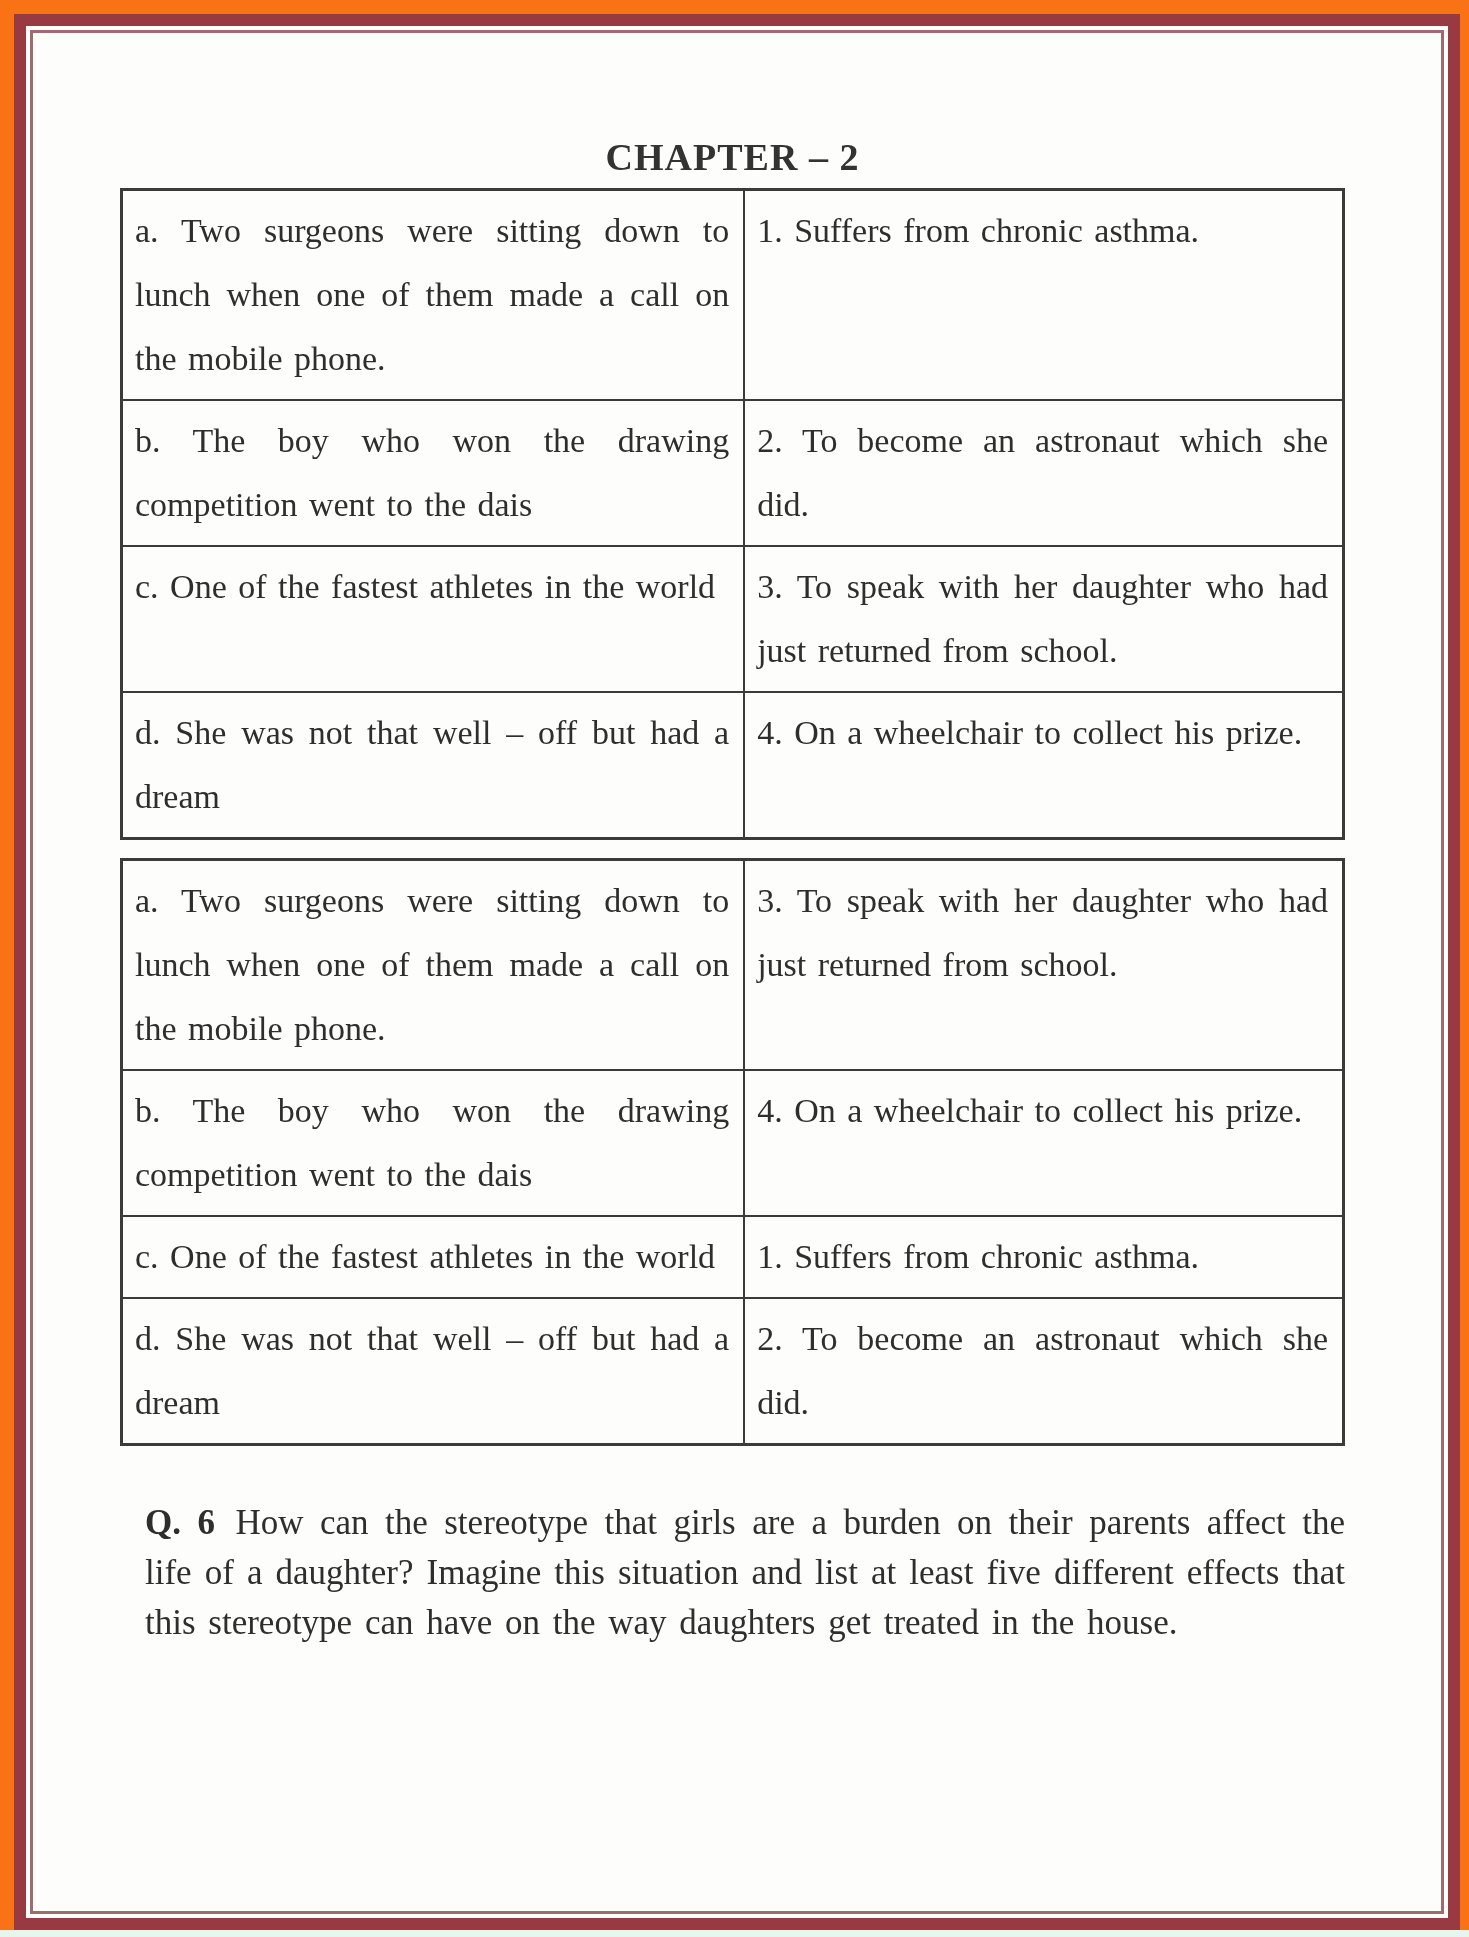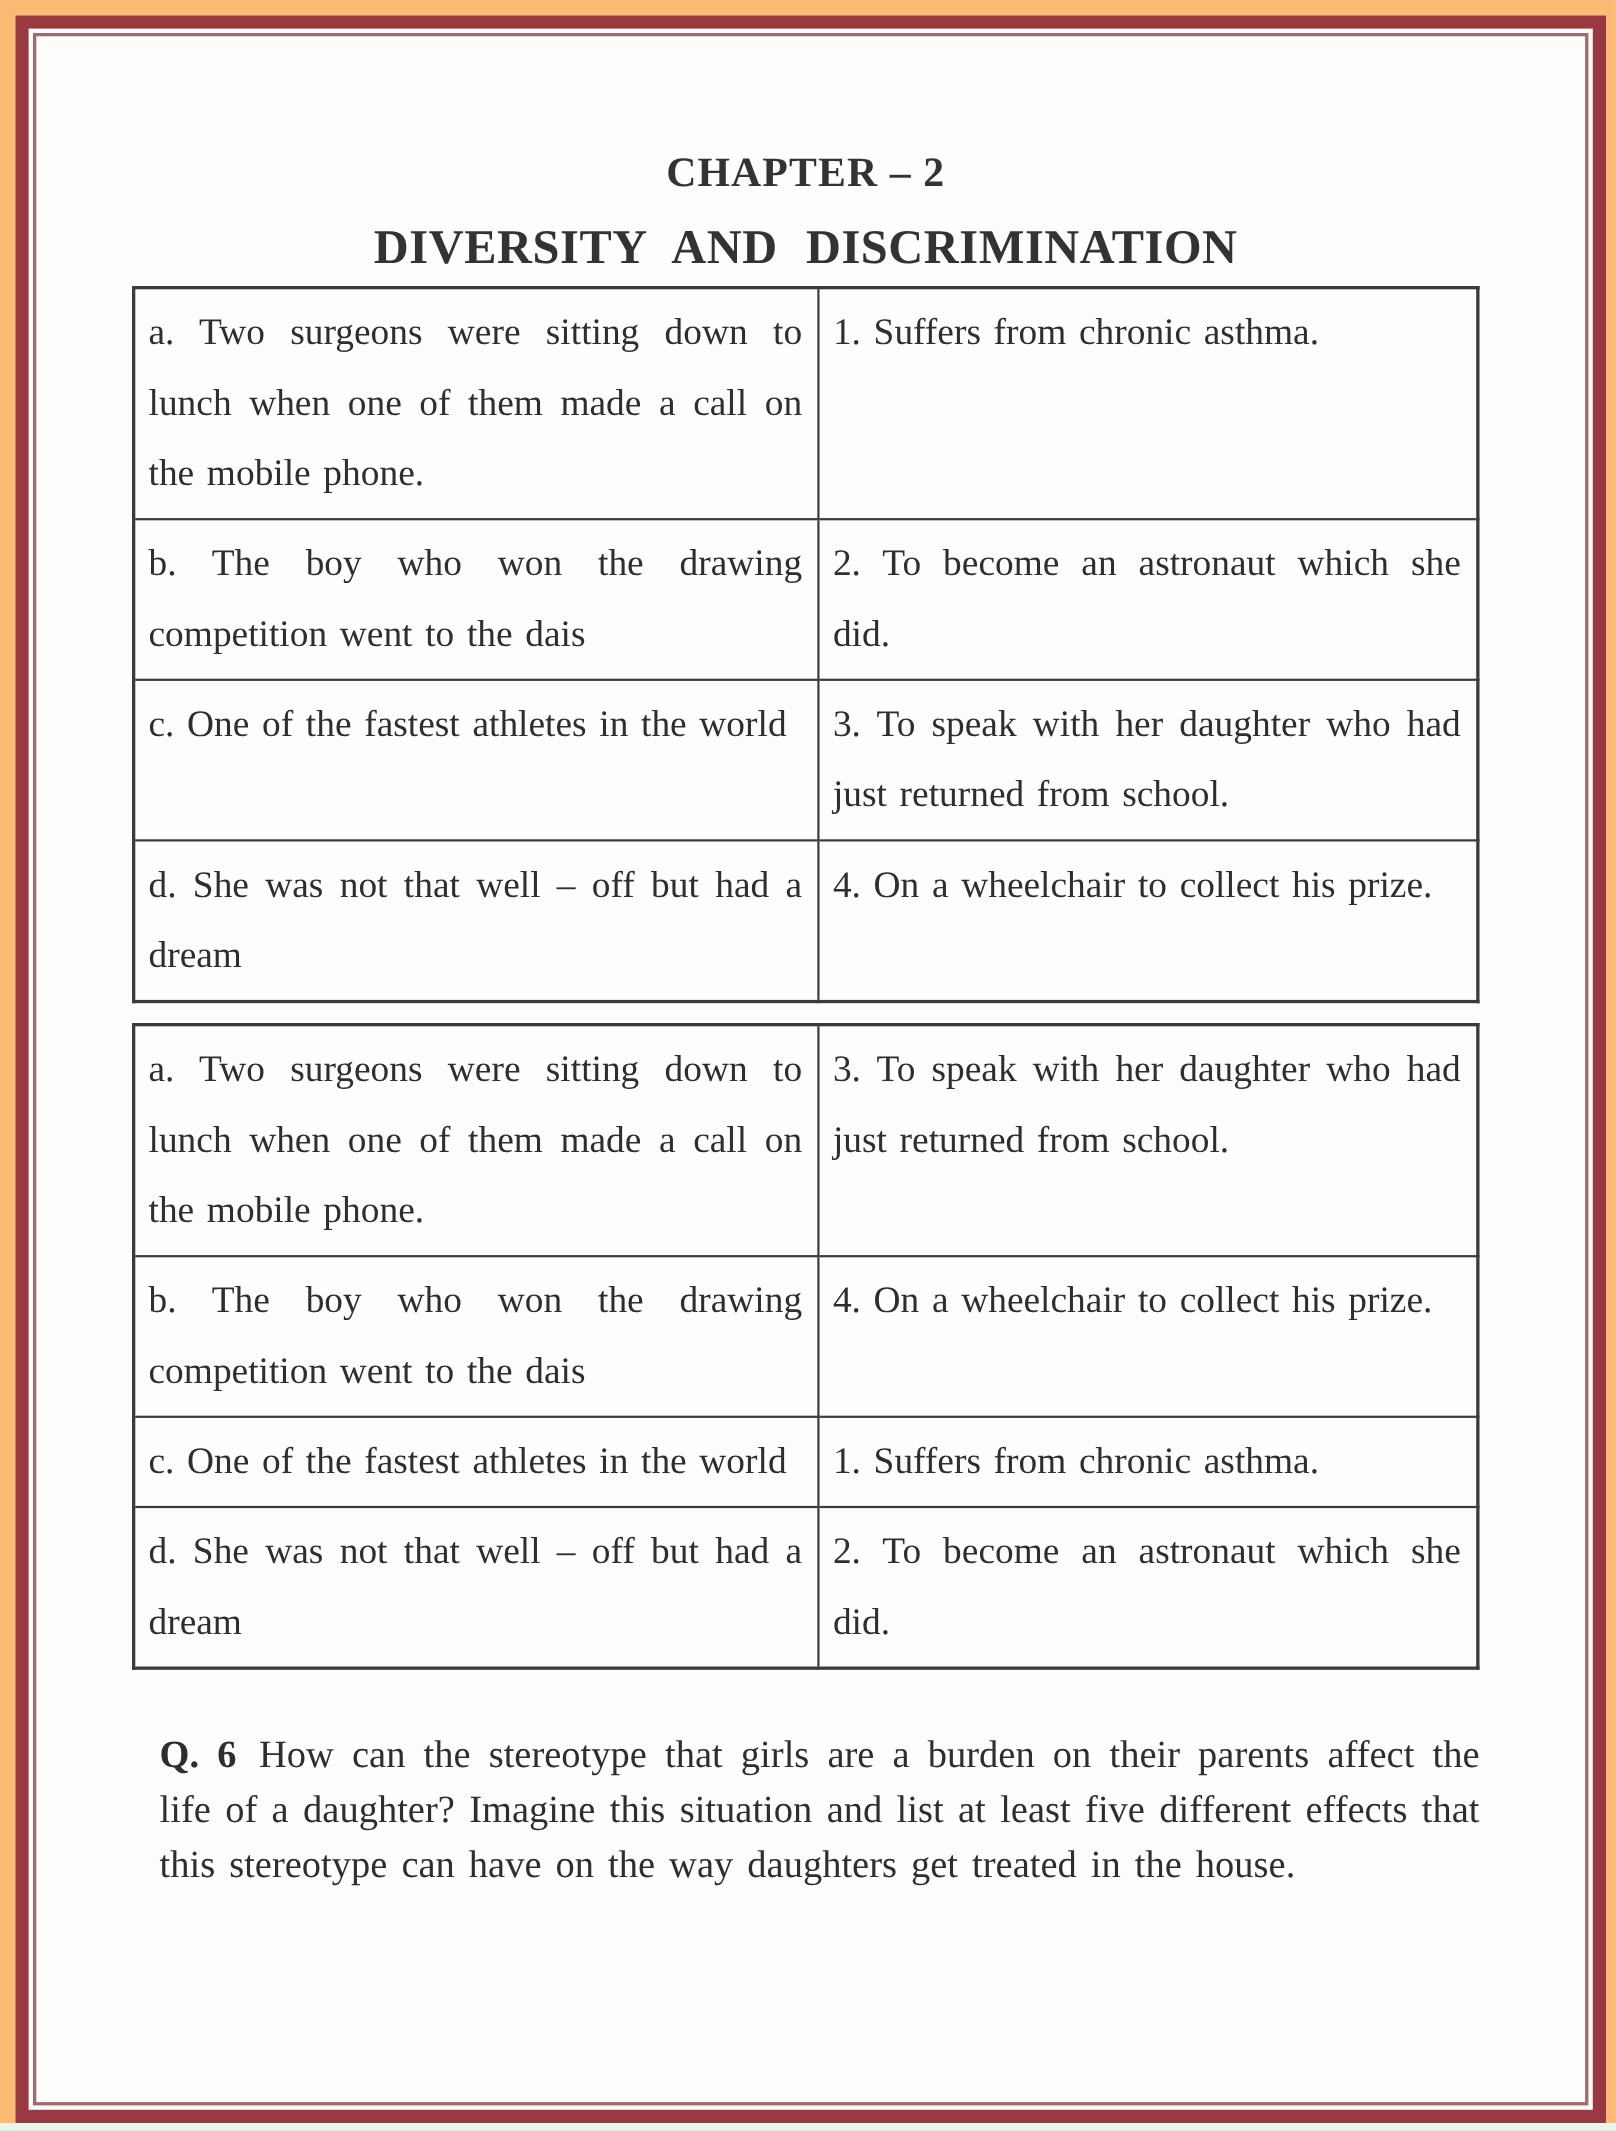--- a/index.html
+++ b/index.html
@@ -4,21 +4,21 @@
 <style>
   html, body { margin: 0; padding: 0; }
   body {
     width: 1469px; height: 1937px;
     background: #fffdf6;
     font-family: "Liberation Serif", "DejaVu Serif", serif;
     color: #2e2e2e;
     position: relative;
     overflow: hidden;
   }
-  .canvas { position: absolute; inset: 0; background: #fdba74; }
+  .canvas { position: absolute; inset: 0; background: #f97316; }
 
   
   .frame-outer {
     position: absolute; top: 14px; left: 14px; right: 9px; bottom: 7px;
     border: 12px solid #993a42;
     background: #fdfdfc;
   }
   .frame-inner {
     position: absolute; inset: 4px;
     border: 3px solid #a06b70;
@@ -86,21 +86,20 @@
 
 <div class="canvas">
 
   <div class="frame-outer">
     <div class="frame-inner"></div>
   </div>
 
   <div class="content">
 
     <h1 class="chapter-title">CHAPTER – 2</h1>
-    <h2 class="chapter-subtitle">DIVERSITY  AND  DISCRIMINATION</h2>
 
 
     <table class="match-table">
       <tbody>
         <tr>
           <td class="col-left">a. Two surgeons were sitting down to lunch when one of them made a call on the mobile phone.</td>
           <td class="col-right">1. Suffers from chronic asthma.</td>
         </tr>
         <tr>
           <td class="col-left">b. The boy who won the drawing competition went to the dais</td>

